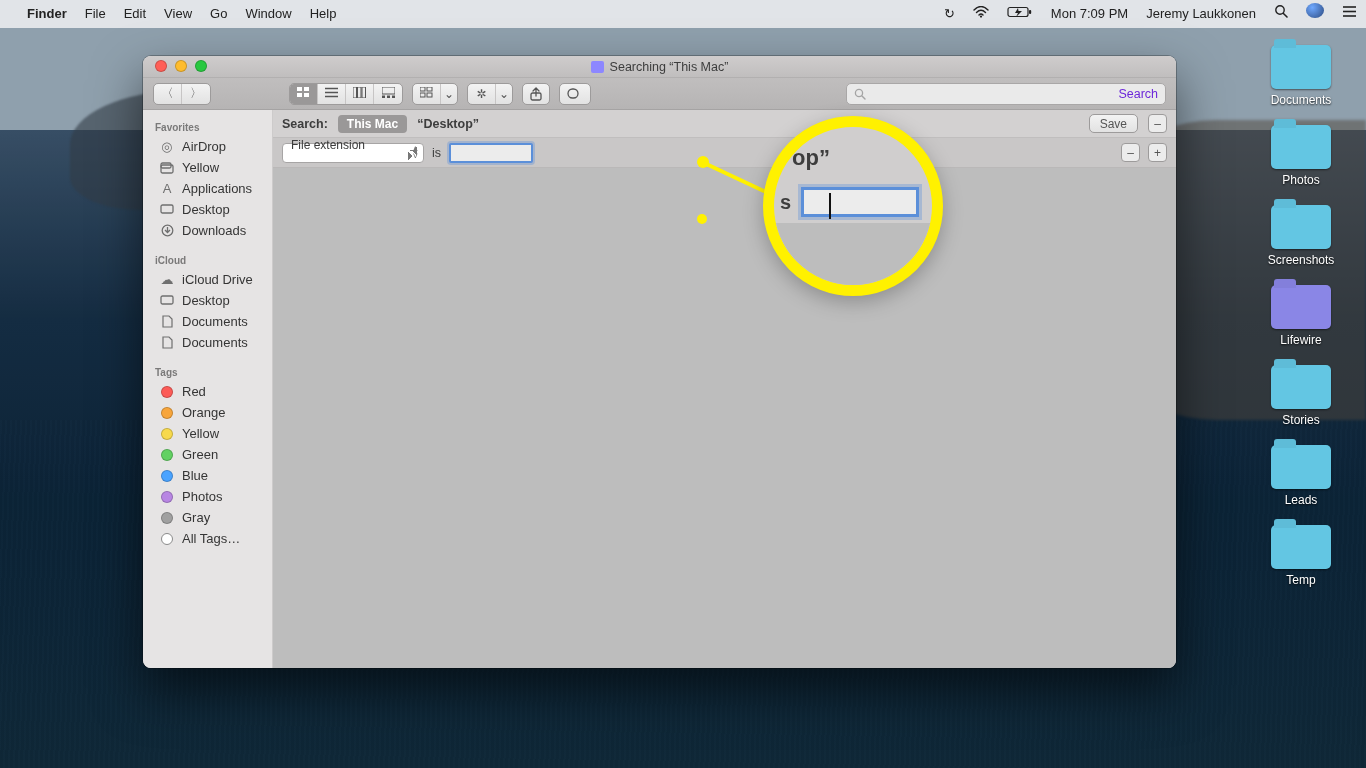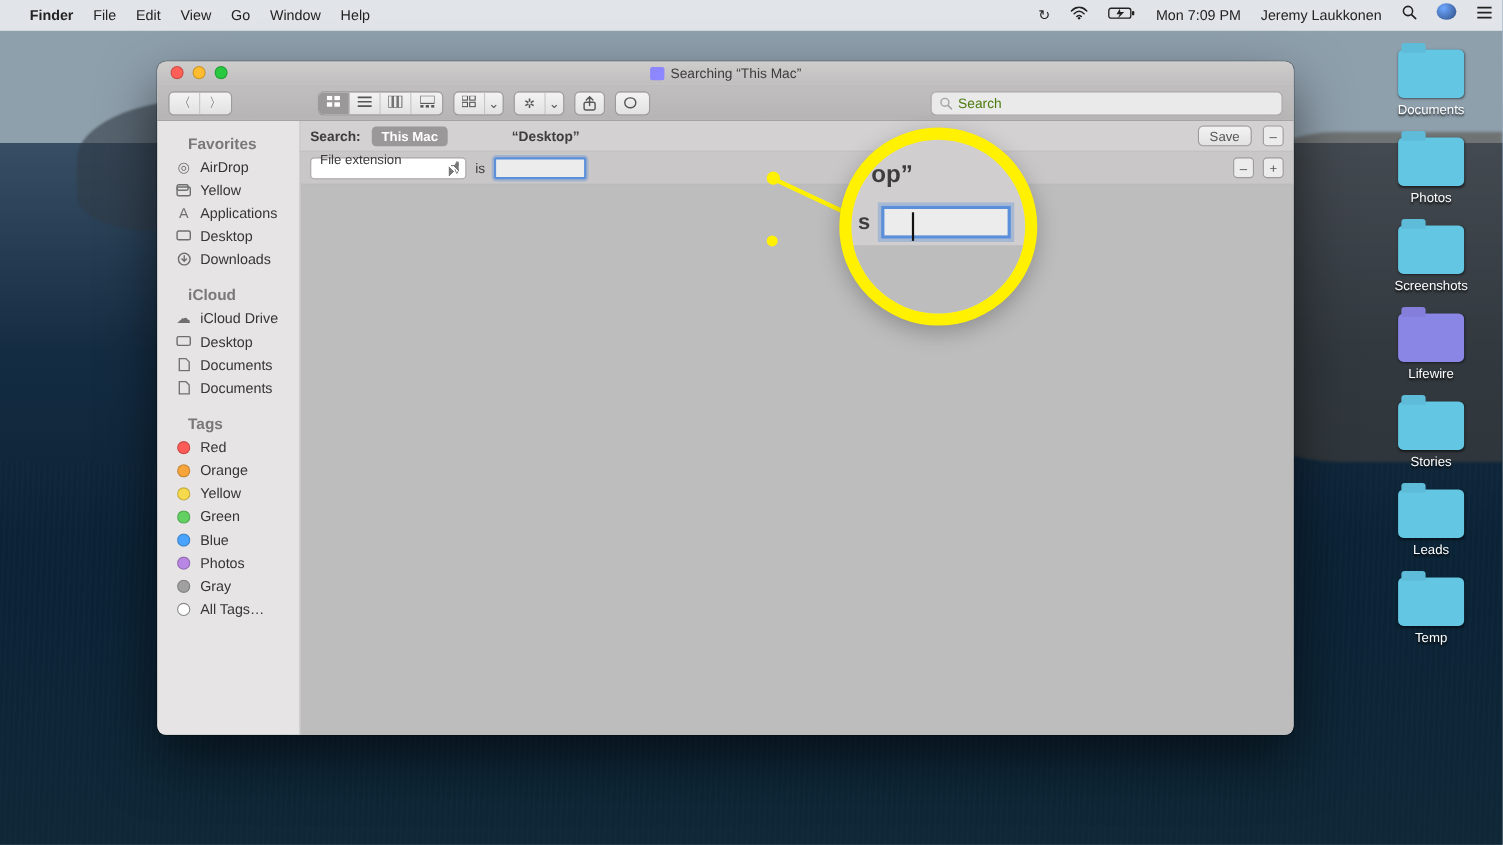--- a/index.html
+++ b/index.html
@@ -41,34 +41,34 @@
   .titlebar .title{ font-size:12.5px; color:#3d3d3d; display:flex; align-items:center; gap:6px;}
   .titlebar .title .disk{ width:13px;height:12px;background:#8d87ff;border-radius:2px; display:inline-block;}
   
   .toolbar { height:32px; background:linear-gradient(#c0bebe,#b6b4b4); display:flex; align-items:center; padding:0 10px; gap:9px; border-bottom:1px solid #a5a3a3;}
   .seg { display:flex; border:1px solid #9d9b9b; border-radius:5px; background:linear-gradient(#f3f3f3,#e2e2e2); height:22px; overflow:hidden;}
   .seg button{ background:transparent; border:none; width:28px; font-size:12px; color:#555; border-right:1px solid #c7c5c5; cursor:default;}
   .seg button:last-child{border-right:none;}
   .seg button.sel{ background:#9a9898; color:#fff;}
   .btn { height:22px; min-width:28px; padding:0 7px; border:1px solid #9d9b9b; border-radius:5px; background:linear-gradient(#f3f3f3,#e2e2e2); font-size:12px; color:#555; display:flex; align-items:center; justify-content:center;}
   .spacer{flex:1;}
-  .searchfield{ width:320px; height:22px; border:1px solid #a9a7a7; border-radius:5px; background:#eaeaea; display:flex; align-items:center; padding:0 7px; gap:5px; color:#4d7c0f; font-size:12.5px;}
+  .searchfield{ width:320px; height:22px; border:1px solid #a9a7a7; border-radius:5px; background:#eaeaea; display:flex; align-items:center; padding:0 7px; gap:5px; color:#6d28d9; font-size:12.5px;justify-content:space-between;}
   .searchfield svg{opacity:.6;}
   
   .finder-body{ display:flex; height:calc(100% - 54px);}
   .sidebar{ width:130px; background:#e6e4e4; border-right:1px solid #cdcbcb; padding:8px 0; font-size:13px; color:#444; overflow:auto;}
-  .sb-head{ padding:4px 28px 3px; font-size:14px; color:#7a7979; font-weight:600;}
+  .sb-head{ padding:4px 12px 3px; font-size:10px; color:#7a7979; font-weight:600;}
   .sb-item{ display:flex; align-items:center; gap:7px; padding:3px 10px 3px 16px; color:#353535;}
   .sb-item .si{ width:16px; display:flex; justify-content:center; color:#6f6f6f;}
   .tagdot{ width:12px;height:12px;border-radius:50%;border:0.5px solid rgba(0,0,0,.2);}
   .content{ flex:1; background:#bdbdbd; display:flex; flex-direction:column;}
   .scopebar{ height:28px; background:#d3d1d1; display:flex; align-items:center; padding:0 9px; gap:10px; font-size:12.5px; color:#3d3d3d; border-bottom:1px solid #c0bebe;}
   .scopebar .lbl{font-weight:700;}
   .scopepill{ background:#9a9898; color:#fff; padding:2px 9px; border-radius:4px; font-weight:600; font-size:12px;}
-  .scopebar .quoted{font-weight:700;margin-left:48px;}
+  .scopebar .quoted{font-weight:700;}
   .scopebar .sp{flex:1;}
   .scopebar .btn{height:19px;justify-content:flex-end;}
   .smallsq{ width:19px;height:19px;border:1px solid #9d9b9b;border-radius:4px;background:#ececec;display:flex;align-items:center;justify-content:center;font-size:12px;color:#555;}
   .critbar{ height:30px; background:#c9c7c7; display:flex; align-items:center; padding:0 9px; gap:8px; font-size:12.5px; color:#3d3d3d; border-bottom:1px solid #bab8b8;}
   .dropdown{ height:20px; border:1px solid #a7a5a5; border-radius:4px; background:#ffffff; padding:0 22px 16px 8px; font-size:12px; color:#3b3b3b; display:flex; align-items:center; position:relative;}
   .dropdown::after{content:"";position:absolute;right:6px;top:3px;width:9px;height:13px;background:
     linear-gradient(#777,#777) center 3px/6px 1px no-repeat,
     conic-gradient(from 45deg at 50% 30%, #777 0 25%, transparent 0),
     conic-gradient(from 225deg at 50% 70%, #777 0 25%, transparent 0);
     -webkit-mask: none;}

